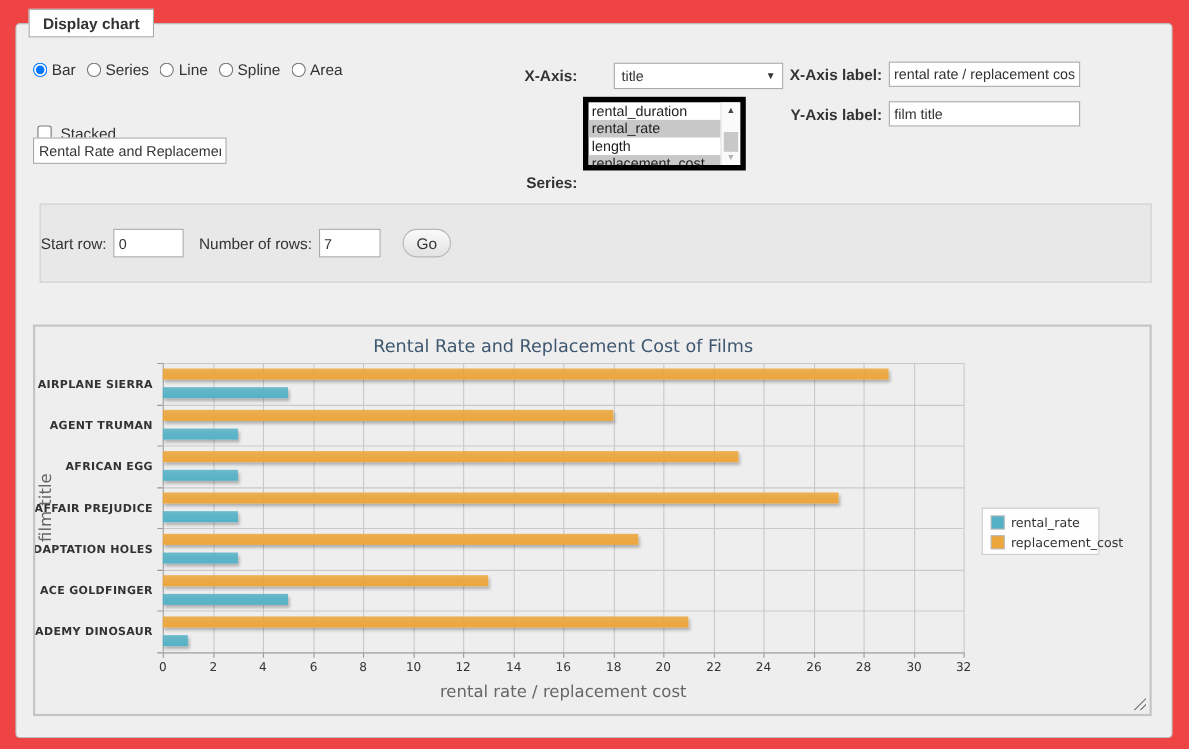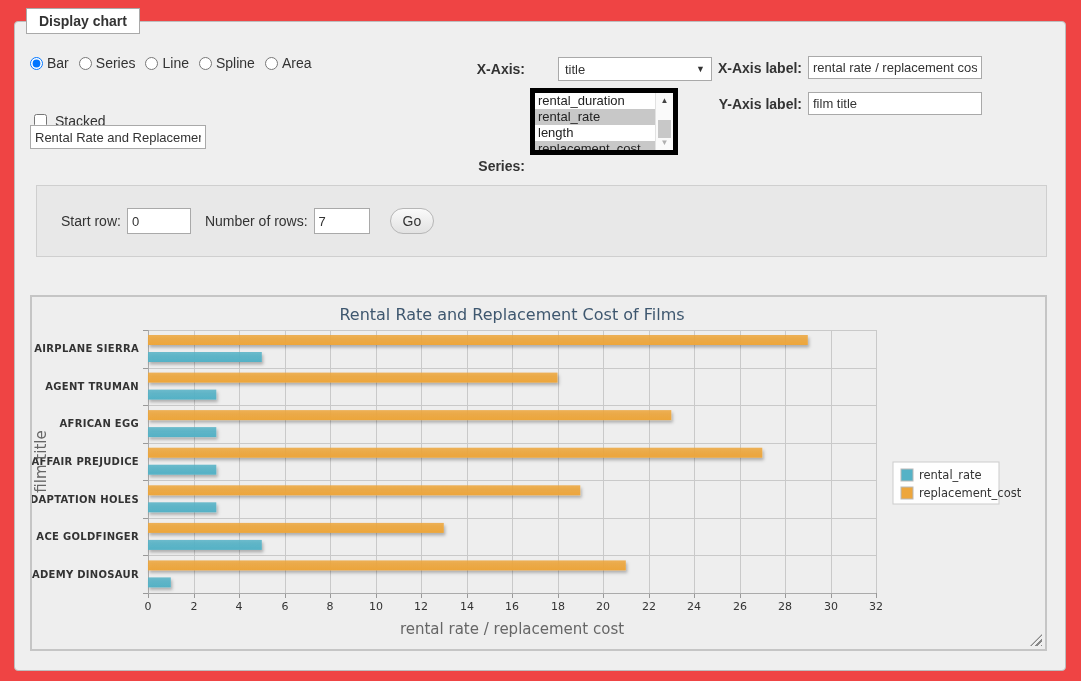--- a/index.html
+++ b/index.html
@@ -27,21 +27,21 @@
   .series-opts{position:absolute;left:0;top:0;right:17px;bottom:0;}
   .series-opt{font-size:13px;line-height:16px;height:16px;padding:0 3px;white-space:nowrap;color:#222;}
   .series-opt.selected{background:#c8c8c8;}
   .sb{position:absolute;right:0;top:0;width:17px;bottom:0;background:#fafafa;border-left:1px solid #e2e2e2;}
   .sb-up,.sb-down{position:absolute;left:0;width:100%;height:15px;text-align:center;font-size:8px;line-height:15px;}
   .sb-up{top:0;color:#444;}
   .sb-down{bottom:0;color:#b0b0b0;}
   .sb-thumb{position:absolute;left:2px;right:2px;top:27px;height:18px;background:#c8c8c8;}
   .axis-input{position:absolute;width:174px;height:23px;}
   .panel{position:absolute;left:36px;top:185px;width:1011px;height:72px;background:#e8e8e8;
-        border:1px solid #cfcfcf;box-sizing:border-box;display:flex;align-items:center;padding-left:24px;font-size:14px;}
+        border:1px solid #cfcfcf;box-sizing:border-box;display:flex;align-items:center;font-size:14px;}
   .panel input{height:26px;}
   .go-btn{margin-left:20px;padding:4px 12px;border:1px solid #b6b6b6;border-radius:14px;
         background:linear-gradient(#fafafa,#e2e2e2);font-size:14px;color:#333;cursor:pointer;
         font-family:"Liberation Sans",sans-serif;}
   .chart-box{position:absolute;left:30px;top:295px;width:1017px;height:356px;background:#eee;
         border:2px solid #c5c5c5;box-sizing:border-box;}
   .resize-handle{position:absolute;right:3px;bottom:3px;width:12px;height:12px;cursor:nwse-resize;
         background:repeating-linear-gradient(135deg,#888 0 1.5px,transparent 1.5px 4px);
         clip-path:polygon(100% 0,100% 100%,0 100%);}
   svg text{font-family:"DejaVu Sans",sans-serif;}

